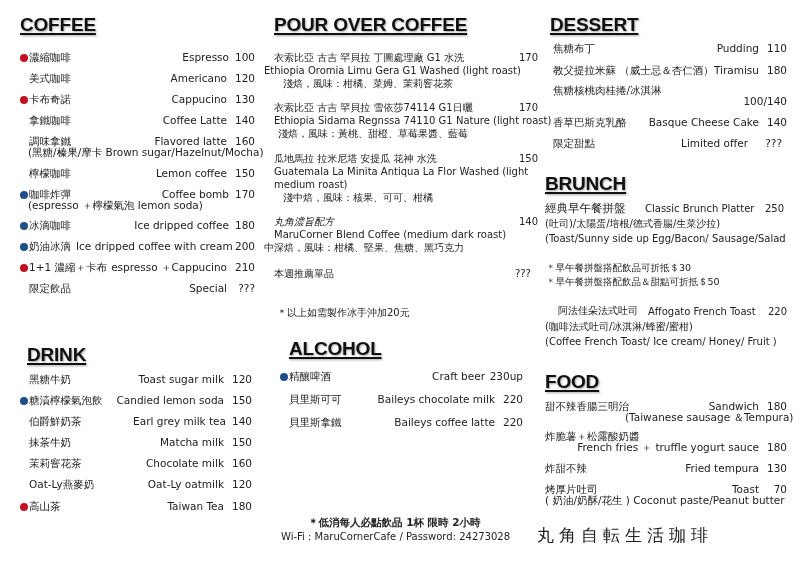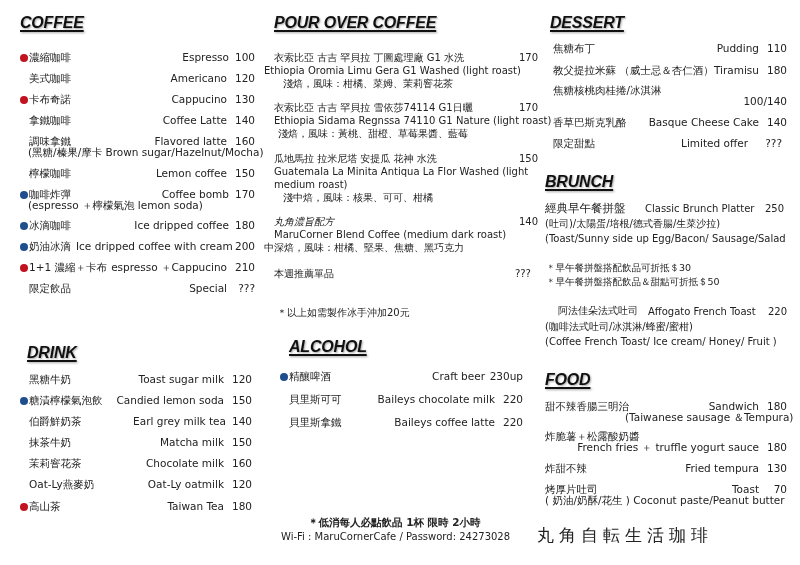--- a/index.html
+++ b/index.html
@@ -1,22 +1,22 @@
 <!DOCTYPE html>
 <html><head>
 <meta charset="utf-8">
 <style>
   * { box-sizing: border-box; margin: 0; padding: 0; }
   html, body { width: 800px; height: 565px; background: #ffffff; overflow: hidden; }
   body { position: relative; font-family: "DejaVu Sans", "Liberation Sans", sans-serif; color: #222; }
   .sec { position: absolute; }
   .h {
-    font-family: "Liberation Sans", sans-serif; font-weight: 700; font-size: 16px;
+    font-family: "Liberation Sans", sans-serif; font-weight: 700; font-size: 19px;
     color: #111; text-decoration: underline; text-decoration-thickness: 2px; text-underline-offset: 2px;
-    text-shadow: 1px 1px 2px rgba(0,0,0,0.35); letter-spacing: -0.2px; font-style: italic;
+    text-shadow: 1px 1px 2px rgba(0,0,0,0.35); letter-spacing: -0.2px;
   }
   .row { position: absolute; font-size: 10.5px; line-height: 13px; white-space: nowrap; }
   .zh { position: absolute; left: 0; top: 0; }
   .en { position: absolute; top: 0; text-align: right; }
   .pr { position: absolute; top: 0; text-align: right; }
   .sub { position: absolute; left: 0; font-size: 10.5px; white-space: nowrap; }
   .dot { display: inline-block; width: 8px; height: 8px; border-radius: 50%; margin-right: 1px; vertical-align: -0.5px; }
   .red { background: #c1121f; }
   .blue { background: #1f4e8c; }
   .nodot { display: inline-block; width: 9px; }

